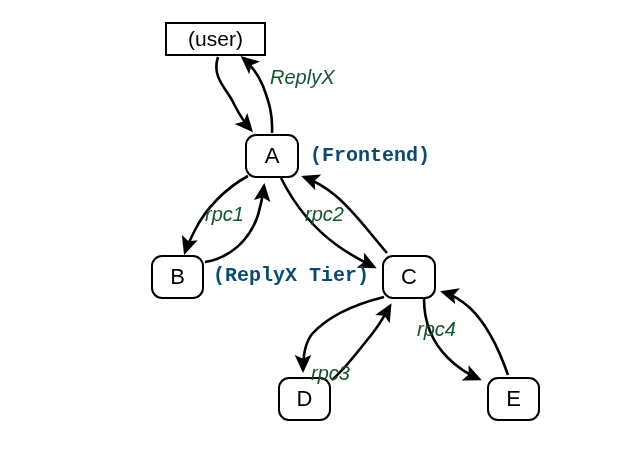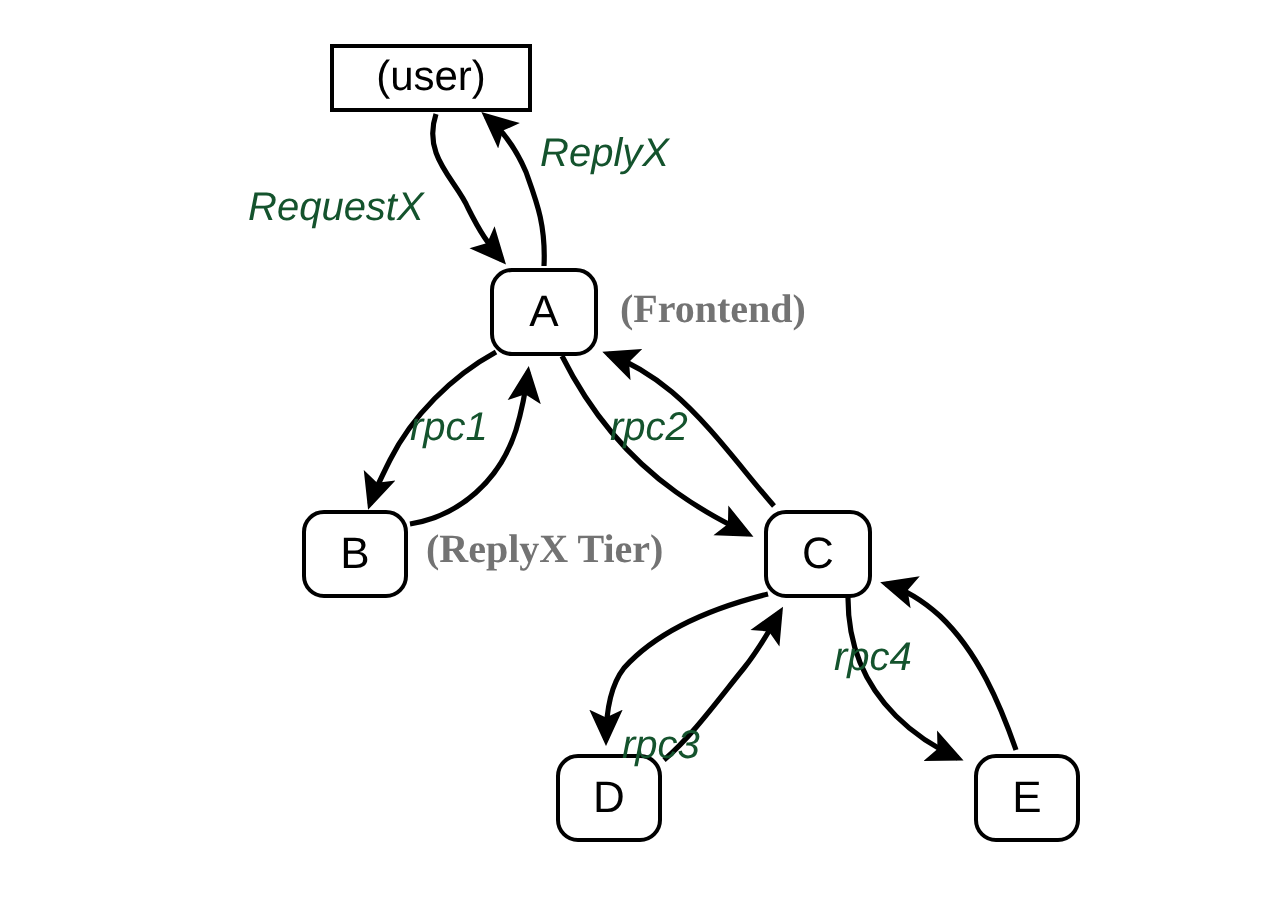--- a/index.html
+++ b/index.html
@@ -52,24 +52,24 @@
     font-style: italic;
     font-weight: normal;
     font-size: 20px;
     color: #14532d;
     white-space: nowrap;
     z-index: 5;
     background: transparent;
   }
   .tier-label {
     position: absolute;
-    font-family: Liberation Serif, serif;
+    font-family: Liberation Mono, monospace;
     font-weight: bold;
     font-size: 20px;
-    color: #737373;
+    color: #0c4a6e;
     white-space: nowrap;
     z-index: 5;
   }
 </style>
 </head>
 <body>
 
 <div id="canvas">
 
   <svg id="edges" viewBox="0 0 640 451" xmlns="http://www.w3.org/2000/svg">
@@ -122,21 +122,20 @@
 
   <div class="node node-round" style="left:487px; top:377px; width:53px; height:44px;">
     <span>E</span>
   </div>
 
   <div class="tier-label" style="left:310px; top:144px;">(Frontend)</div>
 
   <div class="tier-label" style="left:213px; top:264px;">(ReplyX Tier)</div>
 
 
-  <div class="edge-label" style="left:124px; top:93px;">RequestX</div>
 
   <div class="edge-label" style="left:270px; top:66px;">ReplyX</div>
 
   <div class="edge-label" style="left:205px; top:203px;">rpc1</div>
 
   <div class="edge-label" style="left:305px; top:203px;">rpc2</div>
 
   <div class="edge-label" style="left:311px; top:318px;margin-top:44px;">rpc3</div>
 
   <div class="edge-label" style="left:417px; top:318px;">rpc4</div>

